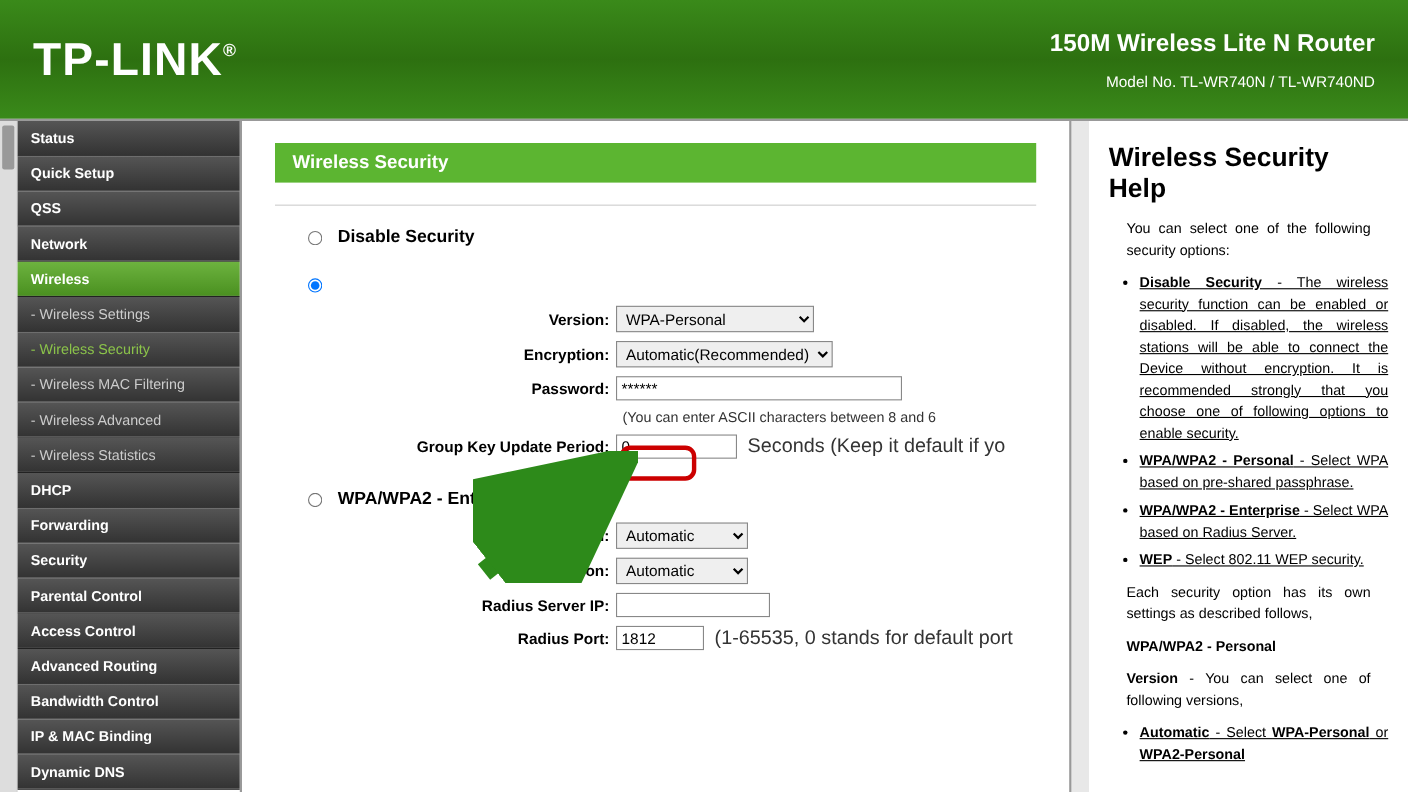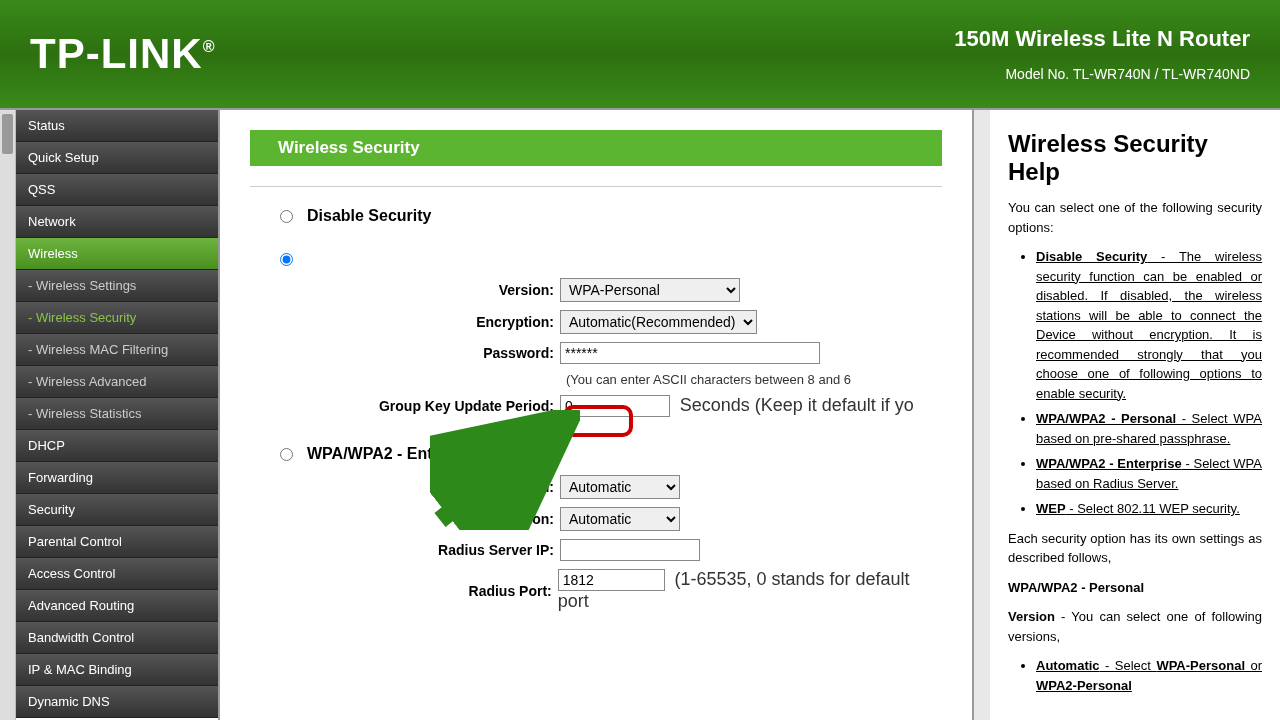--- a/index.html
+++ b/index.html
@@ -9,43 +9,43 @@
 .logo sup { font-size: 16px; vertical-align: top; position: relative; top: 8px; }
 .header-right { text-align: right; }
 .product-title { font-size: 22px; font-weight: bold; }
 .model-no { font-size: 14px; margin-top: 14px; }
 .main { display: flex; height: 610px; }
 .sidebar-wrap { display: flex; width: 218px; }
 .scrollbar { width: 16px; background: #e8e8e8; border-right: 1px solid #bbb; display: flex; flex-direction: column; }
 .scroll-track { flex: 1; background: #ddd; position: relative; }
 .scroll-thumb { position: absolute; top: 4px; left: 2px; right: 2px; height: 40px; background: #999; border-radius: 2px; }
 .sidebar { width: 202px; background: #fff; }
-.sidebar-item { background: linear-gradient(to bottom, #555 0%, #333 100%); color: #fff; padding: 8px 12px; font-weight: normal; font-size: 13px; border-bottom: 1px solid #222; cursor: pointer; }
+.sidebar-item { background: linear-gradient(to bottom, #555 0%, #333 100%); color: #fff; padding: 8px 12px; font-weight: bold; font-size: 13px; border-bottom: 1px solid #222; cursor: pointer; }
 .sidebar-item.active { background: linear-gradient(to bottom, #6db33f 0%, #4a9020 100%); }
 .sidebar-sub { background: linear-gradient(to bottom, #555 0%, #333 100%); color: #ccc; padding: 8px 12px; font-size: 13px; border-bottom: 1px solid #222; cursor: pointer; }
 .sidebar-sub.active { color: #8bc34a; }
 .content-wrap { flex: 1; display: flex; border-left: 2px solid #999; }
 .content { flex: 1; padding: 20px 30px; overflow: hidden; position: relative; border-right: 2px solid #999; }
-.section-title { background: #5cb531; color: #fff; padding: 8px 28px; font-size: 17px; font-weight: bold; margin-bottom: 20px; }
+.section-title { background: #5cb531; color: #fff; padding: 8px 16px; font-size: 17px; font-weight: bold; margin-bottom: 20px; }
 .hr { border: 0; border-top: 1px solid #ccc; margin: 10px 0 20px; }
 .option-row { display: flex; align-items: center; margin: 12px 0 12px 30px; }
 .opt-radio { margin-right: 14px; }
 .opt-label { font-size: 16px; font-weight: bold; }
 .field-row { display: flex; align-items: center; margin: 8px 0 8px 60px; }
 .field-label { width: 250px; text-align: right; font-weight: bold; font-size: 14px; padding-right: 6px; }
 .field-control select, .field-control input { font-size: 14px; padding: 2px 4px; border: 1px solid #888; }
 .field-control select { min-width: 180px; }
 .field-control input[type="text"], .field-control input[type="password"] { width: 260px; }
 .hint { font-size: 18px; color: #333; margin-left: 6px; }
 .hint-below { margin: 4px 0 4px 316px; font-size: 13px; color: #333; }
 .pwd-highlight { position: absolute; border: 4px solid #cc0000; border-radius: 10px; width: 70px; height: 32px; pointer-events: none; }
 .arrow { position: absolute; pointer-events: none; }
 .help-panel { width: 290px; padding: 20px 18px; overflow: hidden; font-size: 13px; }
 .help-title { font-size: 24px; font-weight: bold; margin-bottom: 12px; }
-.help-panel p { margin: 10px 0; text-align: justify; line-height: 1.5; }
+.help-panel p { margin: 10px 16px; text-align: justify; line-height: 1.5; }
 .help-panel ul { margin: 10px 0 10px 28px; text-decoration: underline; }
 .help-panel li { margin: 6px 0; text-align: justify; line-height: 1.5; }
 .content-scroll { width: 16px; background: #e8e8e8; }
 .gkup input { width: 110px !important; }
 </style>
 </head>
 <body>
 
 <div class="header">
   <div class="logo">
@@ -153,21 +153,21 @@
       <div class="field-row">
         <div class="field-label">Radius Server IP:</div>
         <div class="field-control">
           <input type="text" style="width: 140px;" value="">
         </div>
       </div>
 
       <div class="field-row">
         <div class="field-label">Radius Port:</div>
         <div class="field-control">
-          <input type="text" style="width: 107px;" value="1812">
+          <input type="text" style="width: 80px;" value="1812">
           <span class="hint">(1-65535, 0 stands for default port</span>
         </div>
       </div>
 
       <div class="pwd-highlight" style="top:295px; left:343px;"></div>
       <svg class="arrow" style="top:300px; left:210px;" width="150" height="120">
         <defs>
             <marker id="ah" markerWidth="10" markerHeight="10" refX="8" refY="5" orient="auto">
               <polygon points="0,0 10,5 0,10" fill="#2d8a1a"></polygon>
             </marker>

